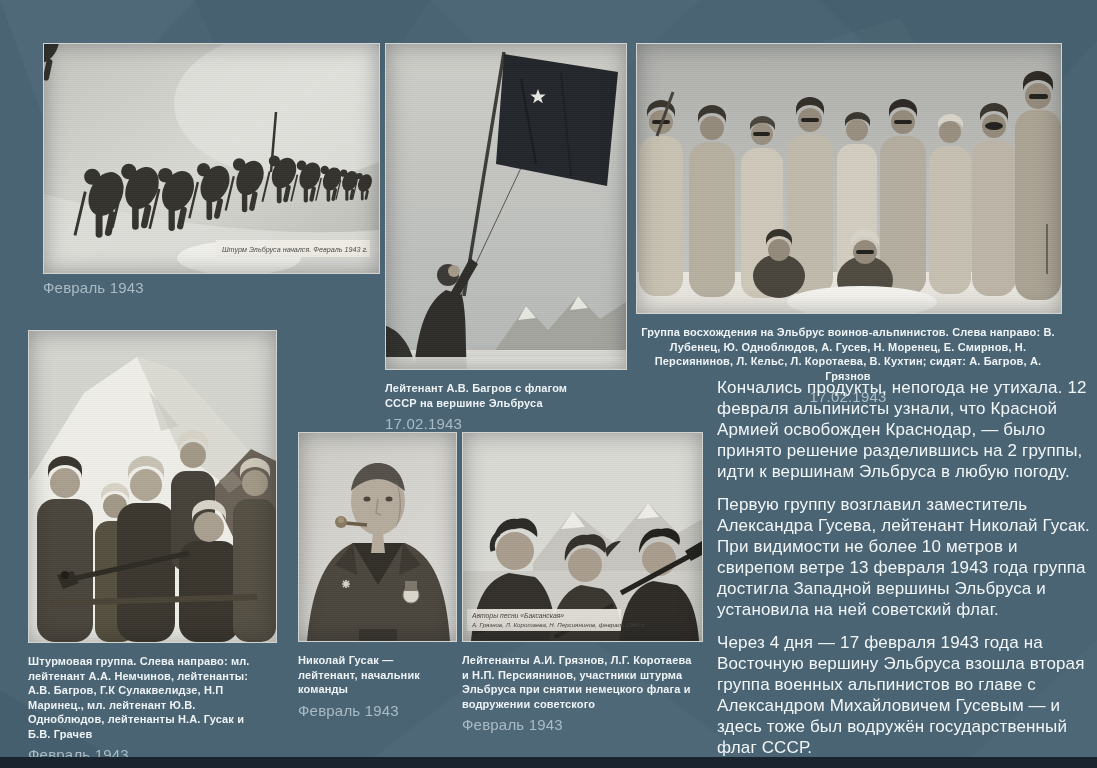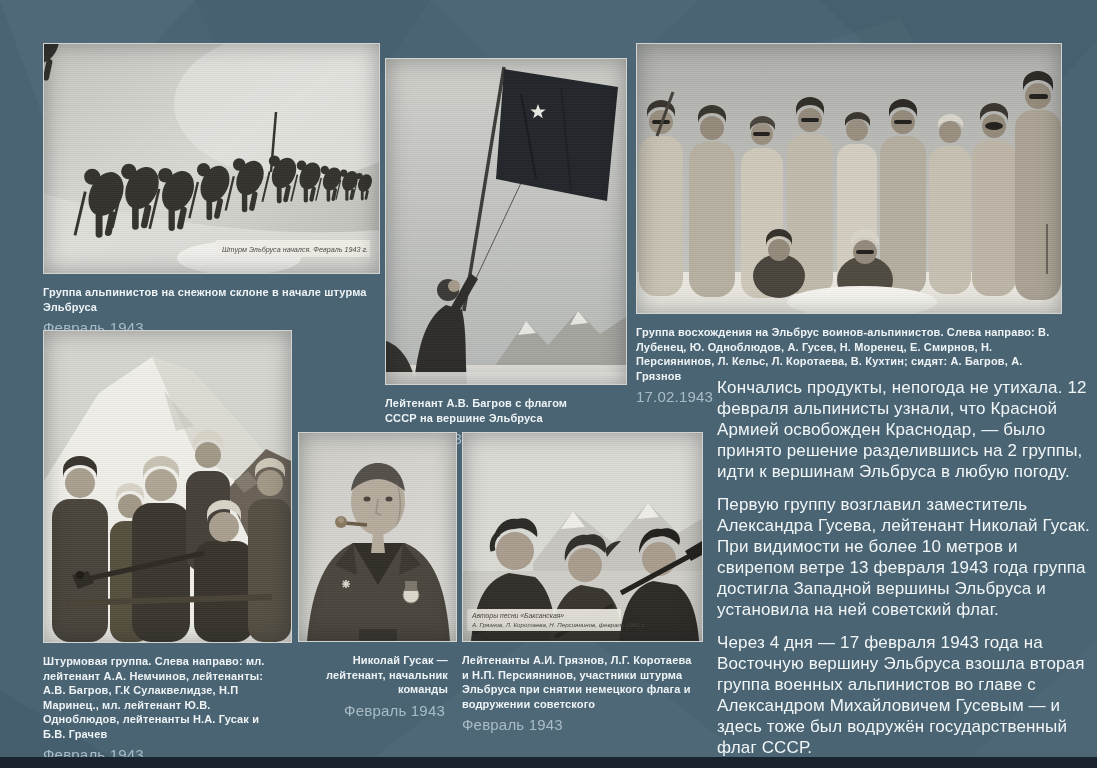--- a/index.html
+++ b/index.html
@@ -83,25 +83,24 @@
           <use href="#hk" transform="translate(266,132) scale(0.7)"></use>
           <use href="#hk" transform="translate(288,135) scale(0.6)"></use>
           <use href="#hk" transform="translate(306,137) scale(0.52)"></use>
           <use href="#hk" transform="translate(321,139) scale(0.46)"></use>
           <line x1="232" y1="68" x2="227" y2="128" stroke="#34332e" stroke-width="2.5"></line>
         </g>
         <rect x="172" y="196" width="154" height="17" rx="1" fill="#f1efe8" opacity="0.93"></rect>
         <text class="ph-text" x="178" y="208" font-size="7.2" fill="#4d4c46">Штурм Эльбруса начался. Февраль 1943 г.</text>
       </svg>
     </div>
-    <p class="cap-title">Группа альпинистов на снежном склоне в начале штурма Эльбруса</p>
     <p class="cap-date">Февраль 1943</p>
   </div>
 
-  <div class="photo-block" style="left:385px;top:58px;width:240px;">
+  <div class="photo-block" style="left:385px;top:43px;width:240px;">
     <div class="photo" style="width:240px;height:325px;">
       <svg width="240" height="325" viewBox="0 0 240 325" preserveAspectRatio="none">
         <defs>
           <linearGradient id="p2sky" x1="0" y1="0" x2="0" y2="1">
             <stop offset="0" stop-color="#cfcfca"></stop>
             <stop offset="1" stop-color="#b6b9b7"></stop>
           </linearGradient>
         </defs>
         <rect width="240" height="325" fill="url(#p2sky)"></rect>
         <polygon points="110,305 140,262 162,286 192,252 214,275 240,258 240,325 110,325" fill="#a5a5a0"></polygon>
@@ -119,21 +118,21 @@
         <circle cx="62" cy="231" r="11" fill="#3b3a36"></circle>
         <circle cx="68" cy="227" r="6" fill="#a69a8a"></circle>
         <path d="M0,282 C12,286 24,298 30,325 L0,325 Z" fill="#33322e"></path>
         <rect x="0" y="313" width="240" height="12" fill="#e7e7e2" opacity="0.9"></rect>
       </svg>
     </div>
     <p class="cap-title" style="width:200px;">Лейтенант А.В. Багров с флагом СССР на вершине Эльбруса</p>
     <p class="cap-date">17.02.1943</p>
   </div>
 
-  <div class="photo-block" style="left:636px;top:43px;width:424px;">
+  <div class="photo-block" style="left:636px;top:43px;width:424px;text-align:center;">
     <div class="photo" style="width:424px;height:269px;">
       <svg width="424" height="269" viewBox="0 0 424 269" preserveAspectRatio="none">
         <defs>
           <linearGradient id="p3sky" x1="0" y1="0" x2="0" y2="1">
             <stop offset="0" stop-color="#b1b2ae"></stop>
             <stop offset="1" stop-color="#c8c8c3"></stop>
           </linearGradient>
         </defs>
         <rect width="424" height="269" fill="url(#p3sky)"></rect>
         <rect x="0" y="228" width="424" height="41" fill="#e9e7e0"></rect>
@@ -183,21 +182,21 @@
           <path d="M214,204 a14,11 0 0 1 28,0 l0,-7 a14,12 0 0 0 -28,0 Z" fill="#d9d5ca"></path>
           <rect x="219" y="206" width="18" height="4" rx="2" fill="#23211d"></rect>
         <ellipse cx="225" cy="258" rx="75" ry="16" fill="#f6f5f0"></ellipse>
         <line x1="410" y1="180" x2="410" y2="230" stroke="#6b665c" stroke-width="2"></line>
       </svg>
     </div>
     <p class="cap-title">Группа восхождения на Эльбрус воинов-альпинистов. Слева направо: В. Лубенец, Ю. Одноблюдов, А. Гусев, Н. Моренец, Е. Смирнов, Н. Персиянинов, Л. Кельс, Л. Коротаева, В. Кухтин; сидят: А. Багров, А. Грязнов</p>
     <p class="cap-date">17.02.1943</p>
   </div>
 
-  <div class="photo-block" style="left:43px;top:330px;width:247px;">
+  <div class="photo-block" style="left:28px;top:330px;width:247px;">
     <div class="photo" style="width:247px;height:311px;">
       <svg width="247" height="311" viewBox="0 0 247 311" preserveAspectRatio="none">
         <rect width="247" height="311" fill="#d6d6d1"></rect>
         <polygon points="0,150 55,62 108,26 148,40 200,98 247,152 247,311 0,311" fill="#f0efe9"></polygon>
         <path d="M108,26 L148,40 L200,98 L247,152 L247,190 L150,120 Z" fill="#dddcd4"></path>
         <path d="M120,60 L150,95 L132,100 Z" fill="#c9c8c0" opacity="0.6"></path>
         <polygon points="182,160 222,118 247,130 247,215 205,208" fill="#6b6258"></polygon>
         <path d="M190,150 l14,-10 l10,12 l-14,10 Z" fill="#837a6e"></path>
 
         <g>
@@ -224,21 +223,21 @@
         <line x1="34" y1="250" x2="160" y2="222" stroke="#2e2a24" stroke-width="5"></line>
         <polygon points="28,244 44,240 50,252 34,258" fill="#2e2a24"></polygon>
         <line x1="22" y1="272" x2="228" y2="266" stroke="#4a4337" stroke-width="6"></line>
         <circle cx="36" cy="244" r="4" fill="#1f1c18"></circle>
       </svg>
     </div>
     <p class="cap-title" style="width:240px;">Штурмовая группа. Слева направо: мл. лейтенант А.А. Немчинов, лейтенанты: А.В. Багров, Г.К Сулаквелидзе, Н.П Маринец., мл. лейтенант Ю.В. Одноблюдов, лейтенанты Н.А. Гусак и Б.В. Грачев</p>
     <p class="cap-date">Февраль 1943</p>
   </div>
 
-  <div class="photo-block" style="left:298px;top:432px;width:147px;text-align:right;">
+  <div class="photo-block" style="left:298px;top:432px;width:147px;">
     <div class="photo" style="width:157px;height:208px;">
       <svg width="157" height="208" viewBox="0 0 157 208" preserveAspectRatio="none">
         <defs>
           <linearGradient id="p5bg" x1="0" y1="0" x2="1" y2="1">
             <stop offset="0" stop-color="#cfcec9"></stop>
             <stop offset="1" stop-color="#dcdbd6"></stop>
           </linearGradient>
         </defs>
         <rect width="157" height="208" fill="url(#p5bg)"></rect>
         <path d="M8,208 C13,152 28,122 54,110 L106,110 C134,122 147,152 151,208 Z" fill="#4b463e"></path>

